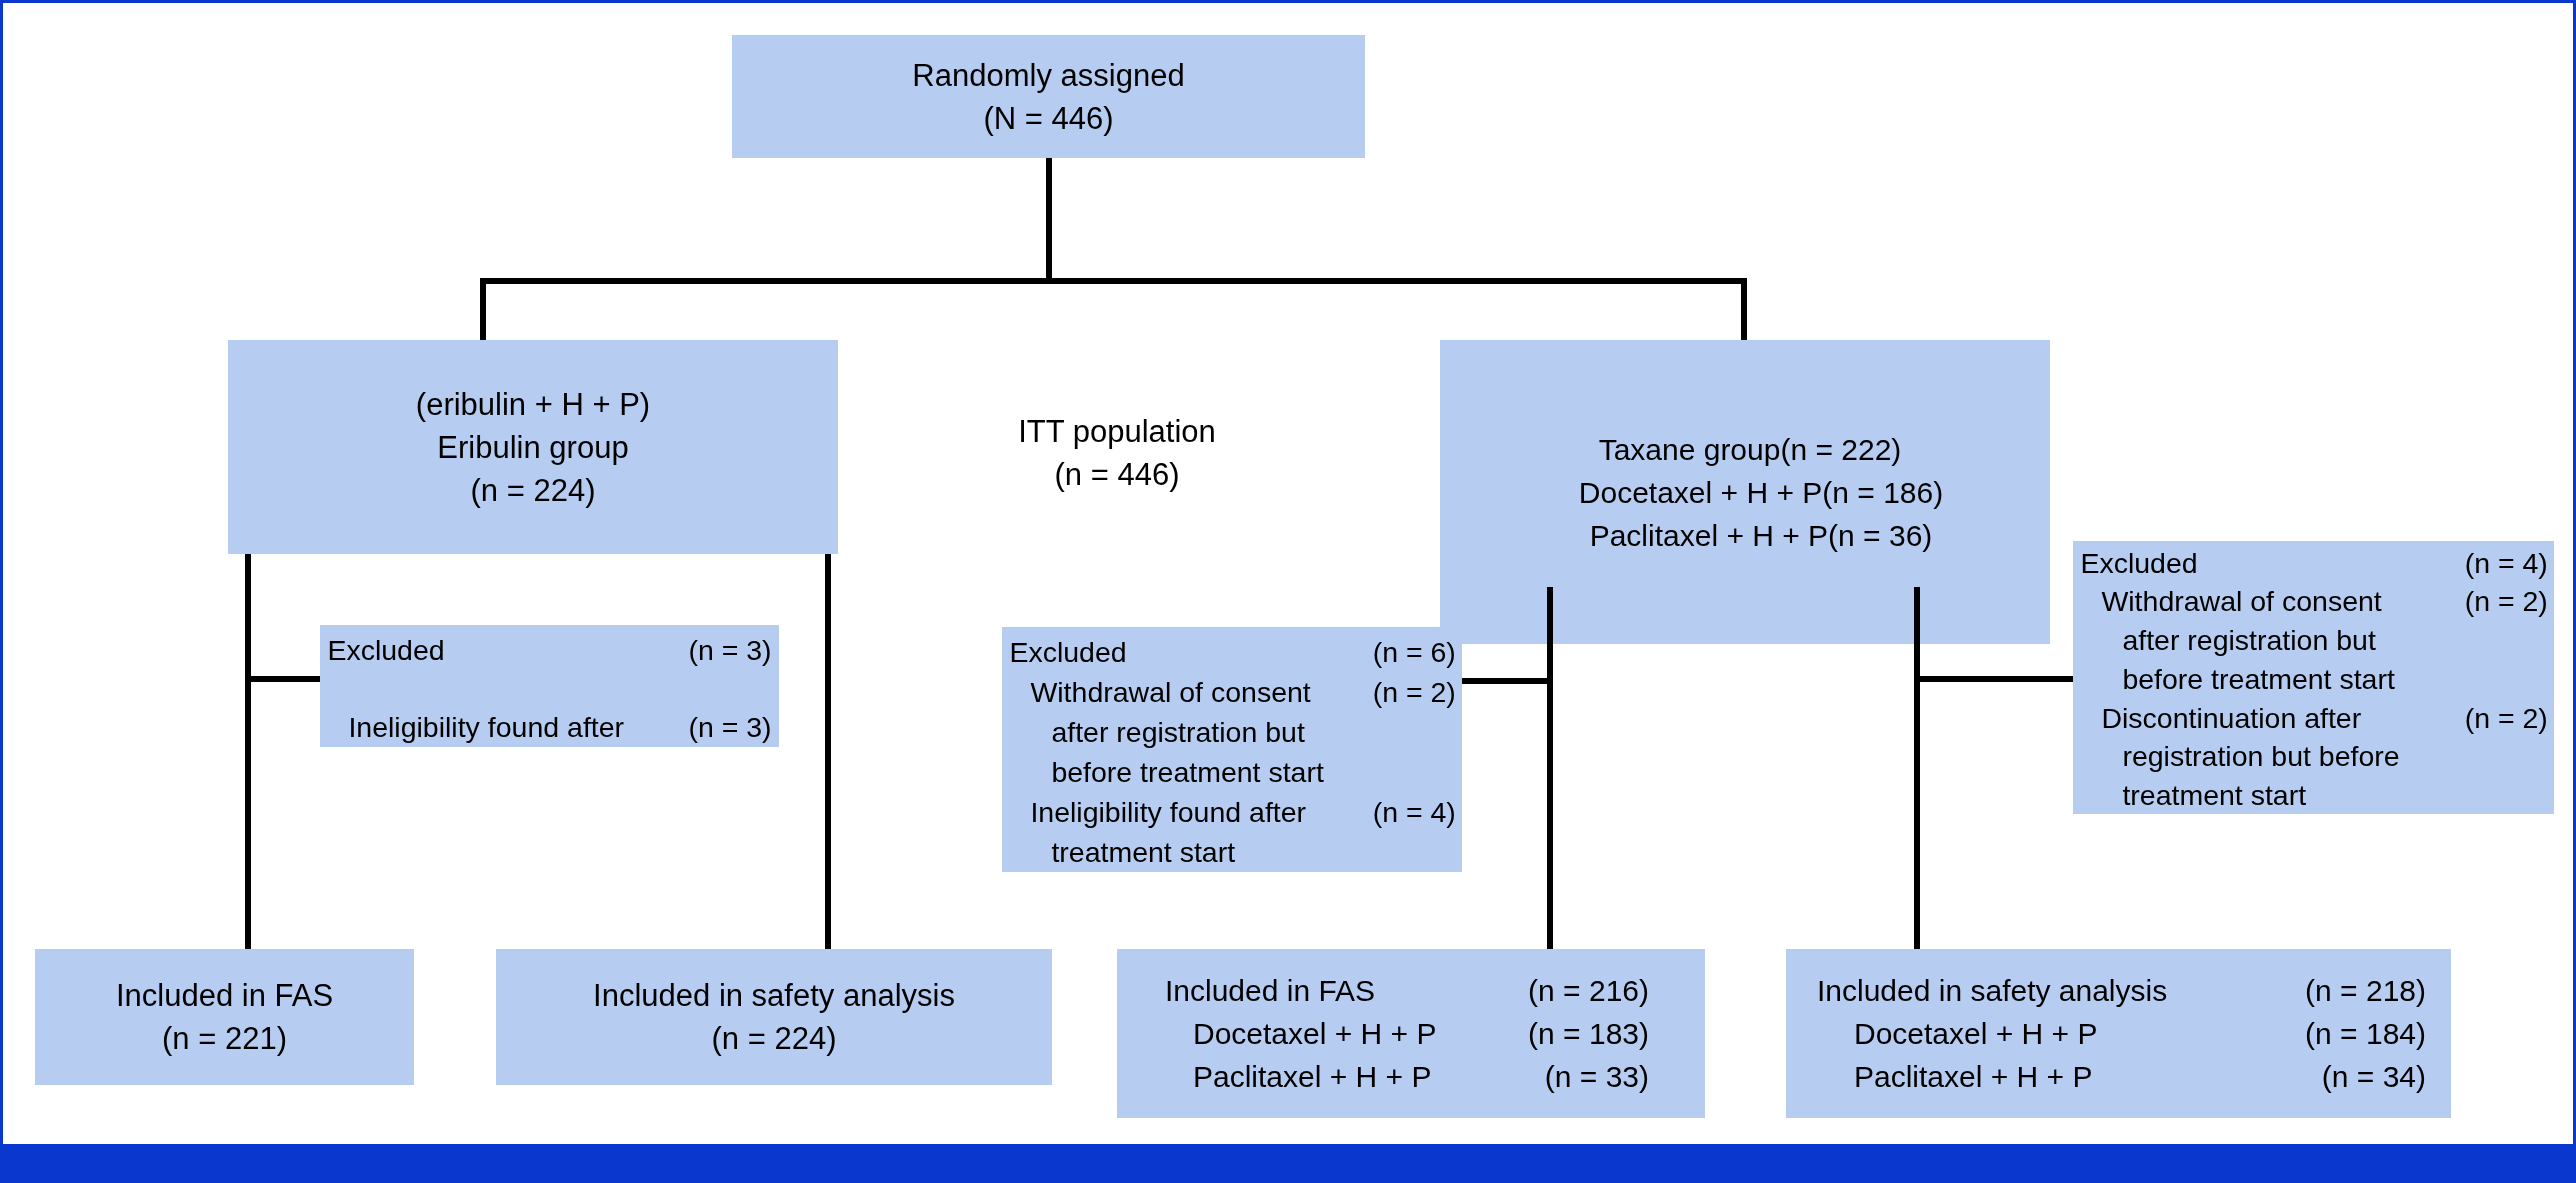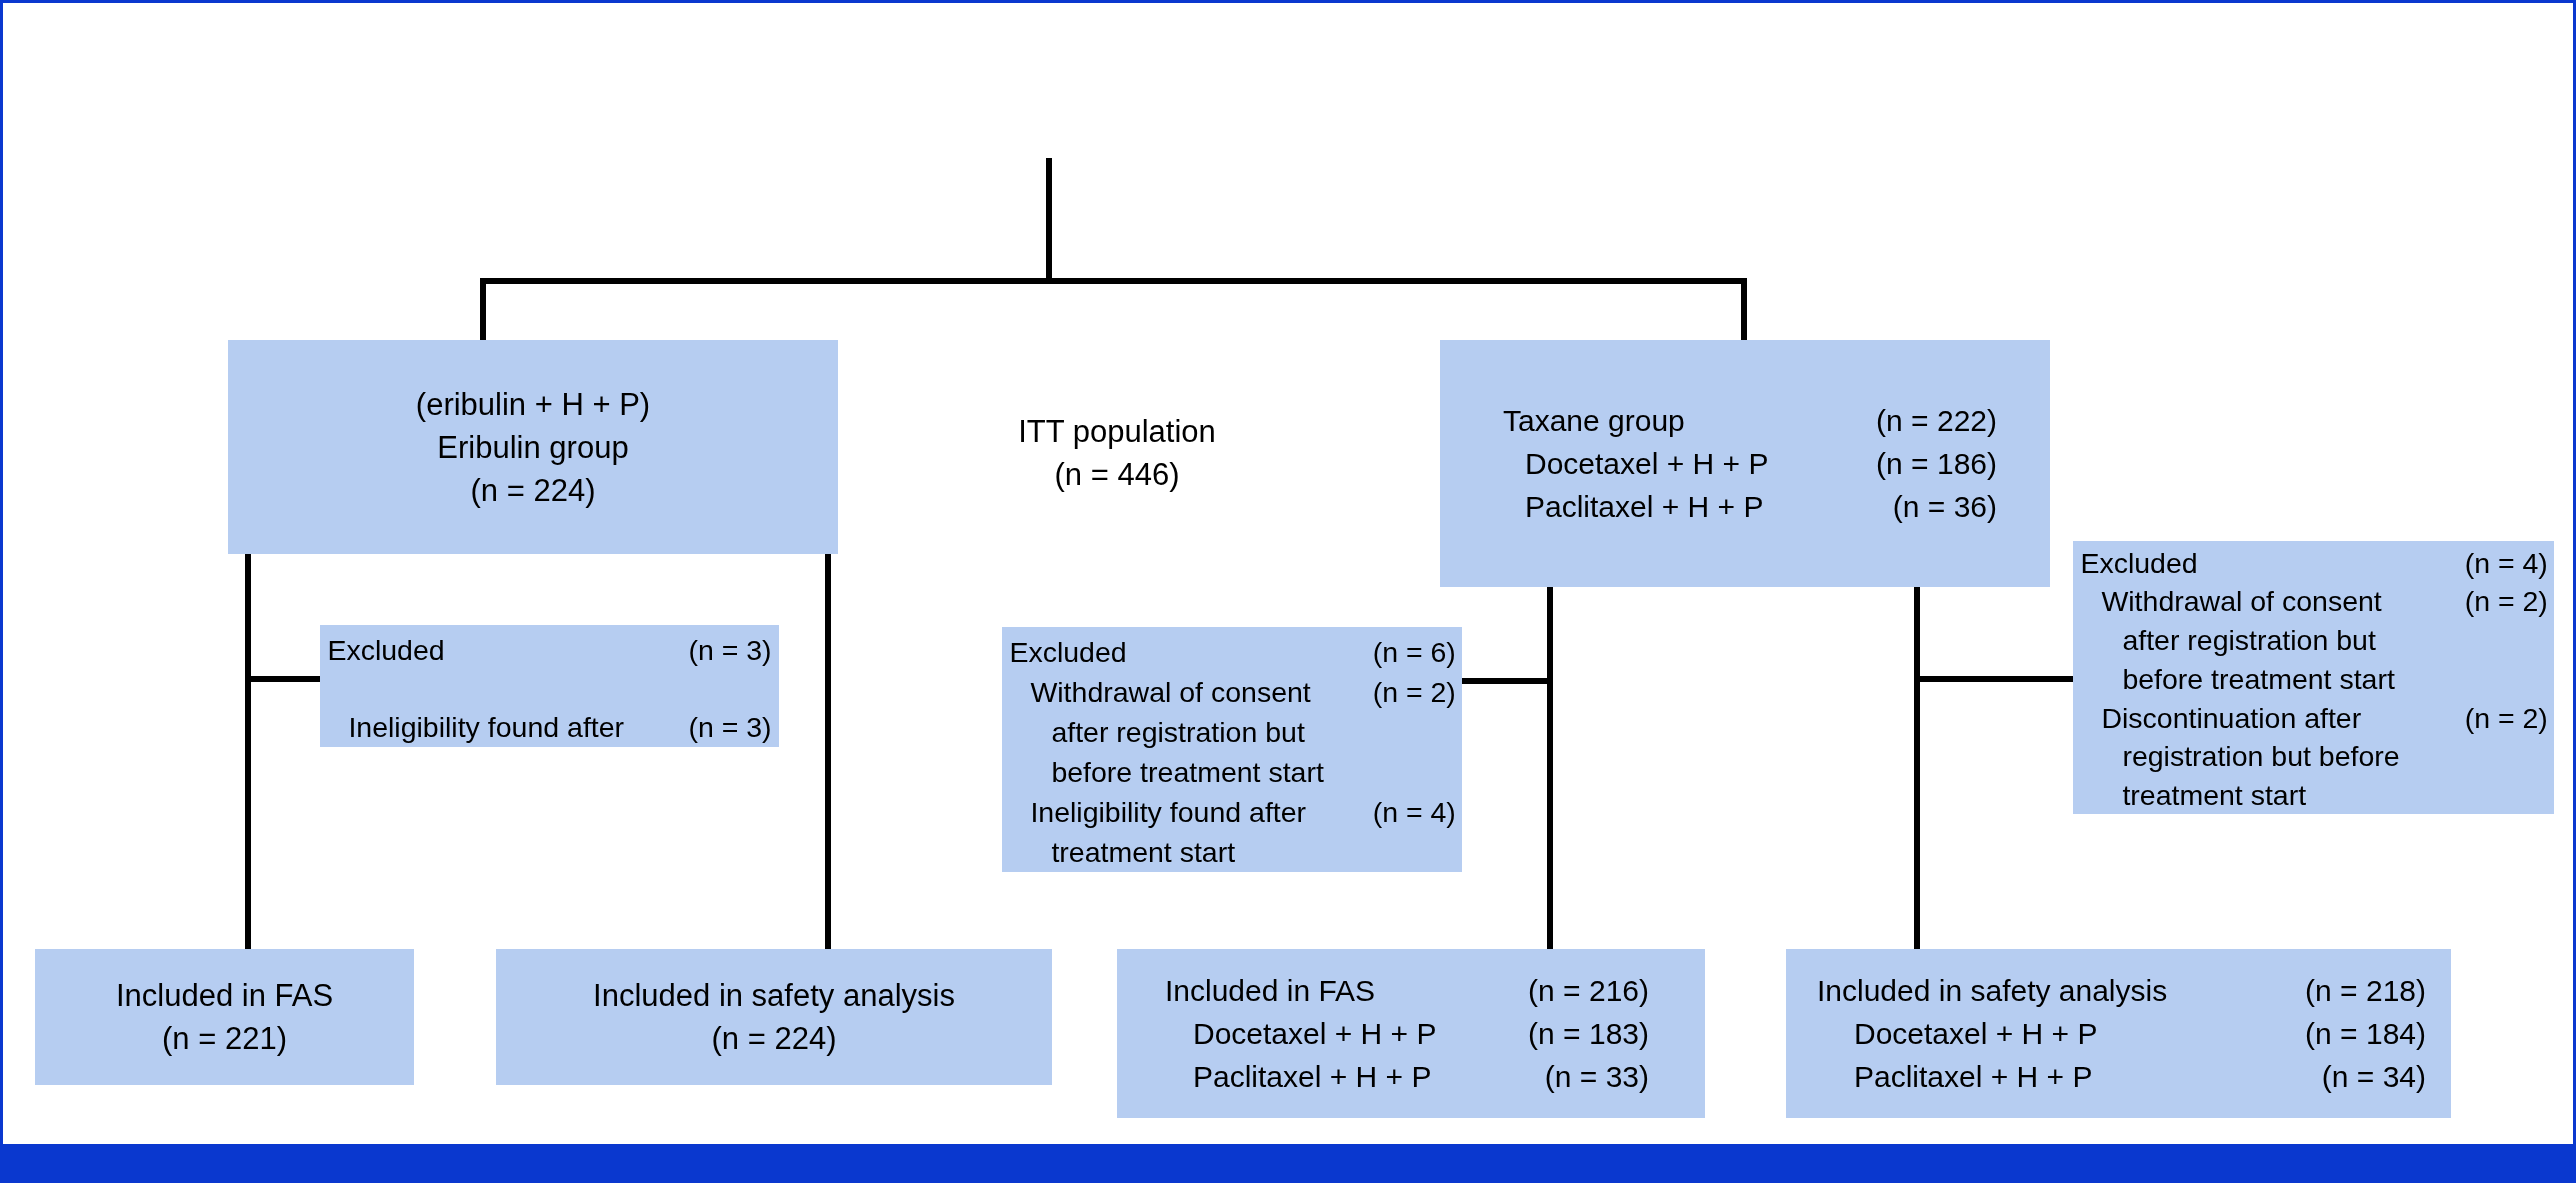--- a/index.html
+++ b/index.html
@@ -21,38 +21,42 @@
   .itt-label{position:absolute;background:transparent;display:flex;flex-direction:column;
     justify-content:center;text-align:center;font-size:31px;line-height:43px;}
   .line{position:absolute;background:#000000;}
   .bottom-bar{position:absolute;left:0;right:0;bottom:0;height:37px;background:#0a38cf;}
 </style>
 </head>
 <body>
 
 <div class="canvas">
 
+  <div class="box center-box" style="left:729px;top:32px;width:633px;height:123px;">
+    <div>Randomly assigned</div>
+    <div>(N = 446)</div>
+  </div>
 
   <div class="line" style="left:1043px;top:155px;width:5.6px;height:123px;"></div>
   <div class="line" style="left:477px;top:275px;width:1266px;height:5.6px;"></div>
   <div class="line" style="left:477px;top:275px;width:5.6px;height:62px;"></div>
   <div class="line" style="left:1738px;top:275px;width:5.6px;height:62px;"></div>
 
   <div class="box center-box" style="left:225px;top:337px;width:610px;height:214px;">
     <div>(eribulin + H + P)</div>
     <div>Eribulin group</div>
     <div>(n = 224)</div>
   </div>
 
   <div class="itt-label" style="left:959px;top:406px;width:310px;height:87px;">
     <div>ITT population</div>
     <div>(n = 446)</div>
   </div>
 
-  <div class="box rows-box" style="left:1437px;top:337px;width:610px;height:247px;padding:0 53px 0 63px;">
+  <div class="box rows-box" style="left:1437px;top:337px;width:610px;height:304px;padding:0 53px 0 63px;align-items:center;">
     <div class="row">
       <span class="lbl">Taxane group</span>
       <span class="val">(n = 222)</span>
     </div>
     <div class="row" style="padding-left:22px;">
       <span class="lbl">Docetaxel + H + P</span>
       <span class="val">(n = 186)</span>
     </div>
     <div class="row" style="padding-left:22px;">
       <span class="lbl">Paclitaxel + H + P</span>

